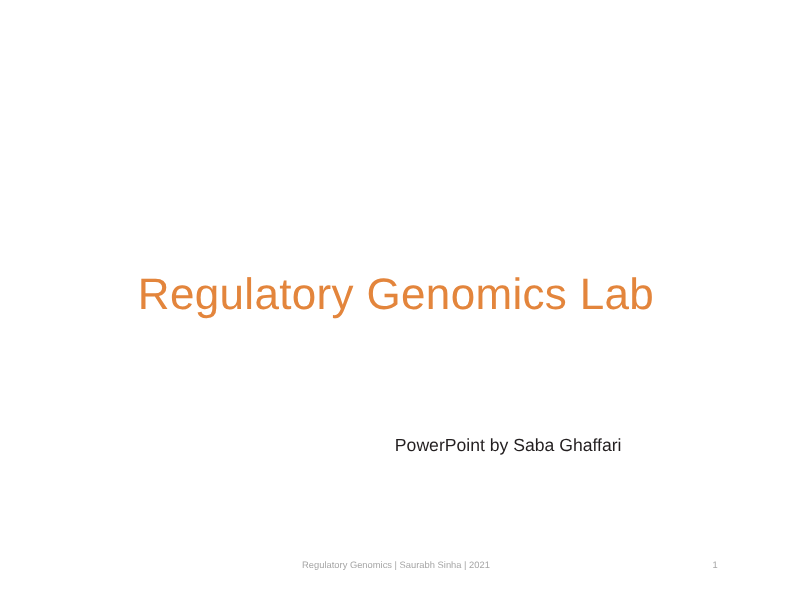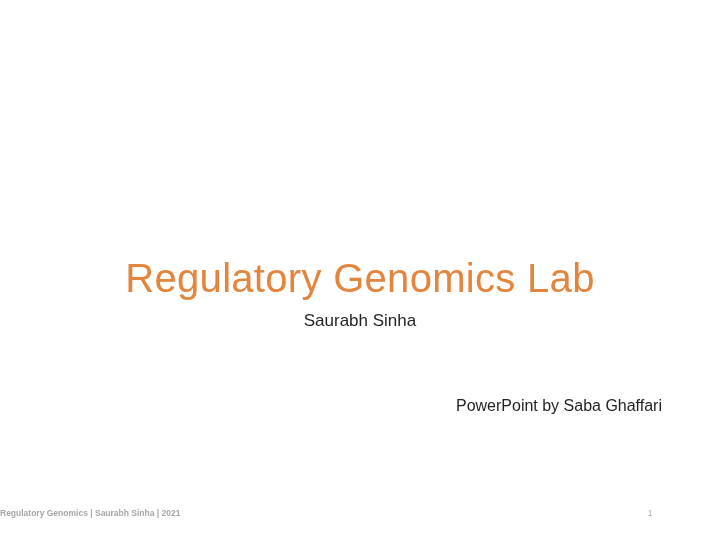--- a/index.html
+++ b/index.html
@@ -15,21 +15,21 @@
   }
   .slide {
     position: relative;
     width: 720px;
     height: 540px;
     background: #ffffff;
   }
   .title {
     position: absolute;
     left: 0;
-    top: 228px;
+    top: 218px;
     width: 720px;
     text-align: center;
     font-size: 40px;
     font-weight: 400;
     color: #e3853c;
     letter-spacing: 0.3px;
     line-height: 1.15;
   }
   .author {
     position: absolute;
@@ -39,55 +39,54 @@
     text-align: center;
     font-size: 17px;
     font-weight: 400;
     color: #231f20;
   }
   .credits {
     position: absolute;
     left: 262px;
     top: 394px;
     width: 400px;
-    text-align: right;
+    text-align: center;
     font-size: 16px;
     color: #231f20;
     line-height: 1.45;
   }
   .credits div {
     white-space: nowrap;
   }
   .footer-text {
     position: absolute;
     left: 0;
     top: 508px;
     width: 720px;
+    text-align: center;
     font-size: 8.5px;
     color: #a6a6a6;
-    font-weight: bold;
   }
   .footer-page {
     position: absolute;
     left: 630px;
     top: 508px;
     width: 40px;
     text-align: center;
     font-size: 8.5px;
     color: #a6a6a6;
   }
 </style>
 </head>
 <body>
 
 <div class="slide">
 
   <h1 class="title">Regulatory Genomics Lab</h1>
 
-  <div class="author">Saurabh Sinha</div>
 
   <div class="credits">
     <div>PowerPoint by Saba Ghaffari</div>
   </div>
 
   <div class="footer-text">Regulatory Genomics  | Saurabh Sinha | 2021</div>
 
   <div class="footer-page">1</div>
 
 </div>

